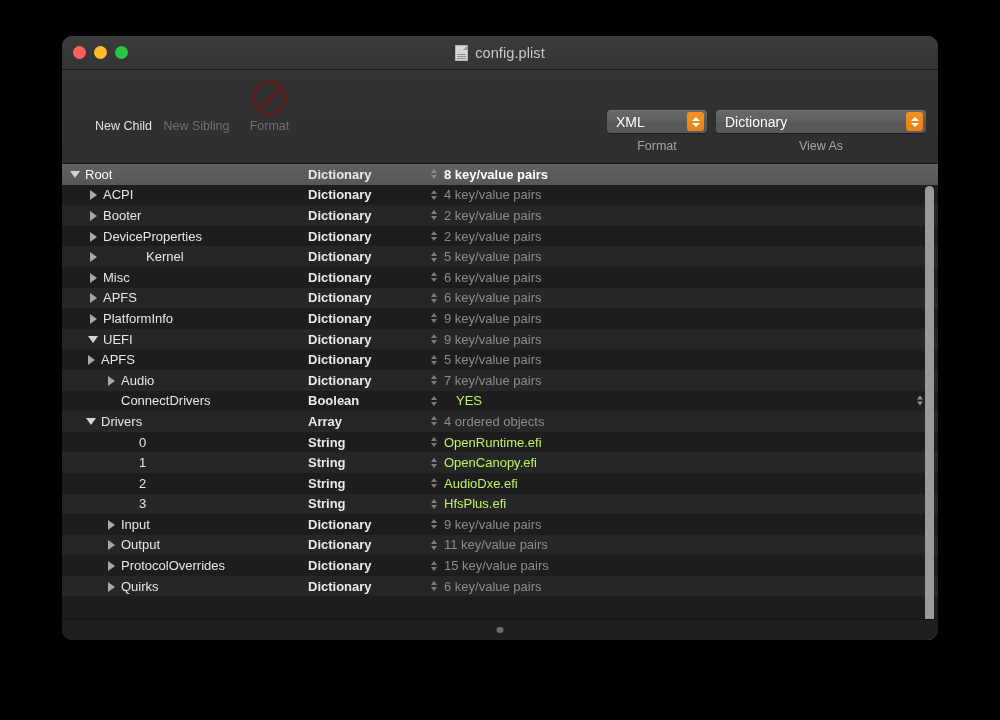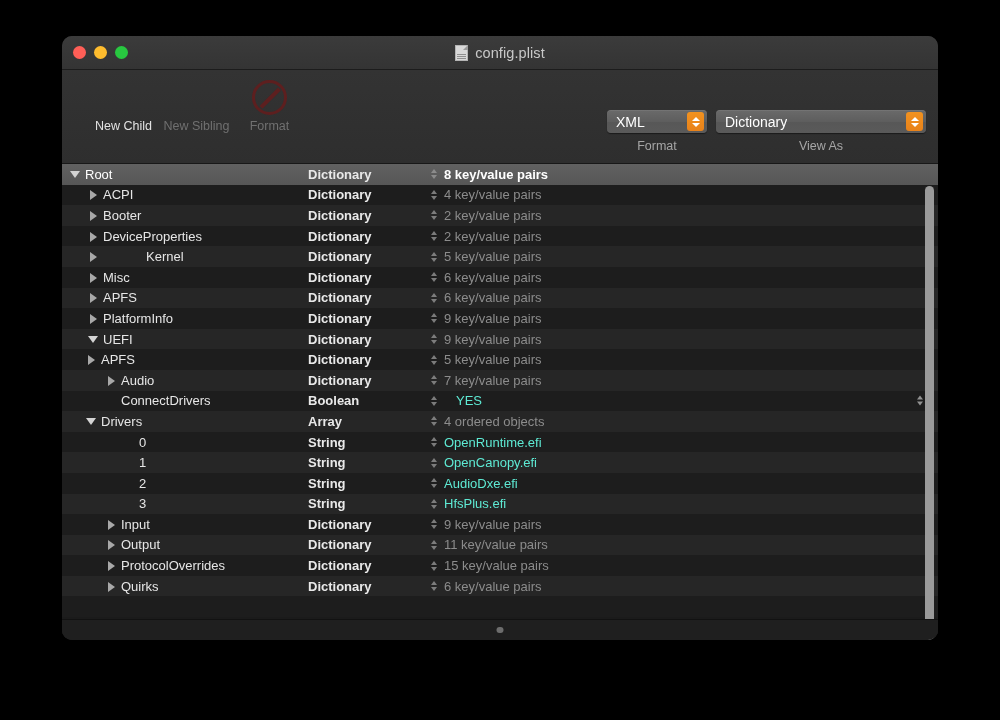--- a/index.html
+++ b/index.html
@@ -391,21 +391,21 @@
   }
   .mini-stepper .mu { border-bottom: 4px solid #9b9b9b; }
   .mini-stepper .md { border-top: 4px solid #9b9b9b; }
 
   .value-text {
     font-size: 13px;
     color: #8c8c8c;
     white-space: nowrap;
   }
   .value-text.strong { color: #f2f2f2; font-weight: bold; }
-  .value-text.plain  { color: #5eead4; }
+  .value-text.plain  { color: #bef264; }
   .row.selected .value-text { color: #ffffff; font-weight: bold; }
 
   .row-end-stepper {
     position: absolute;
     right: 14px;
     top: 50%;
     transform: translateY(-50%);
     width: 9px;
     height: 13px;
     display: flex;

